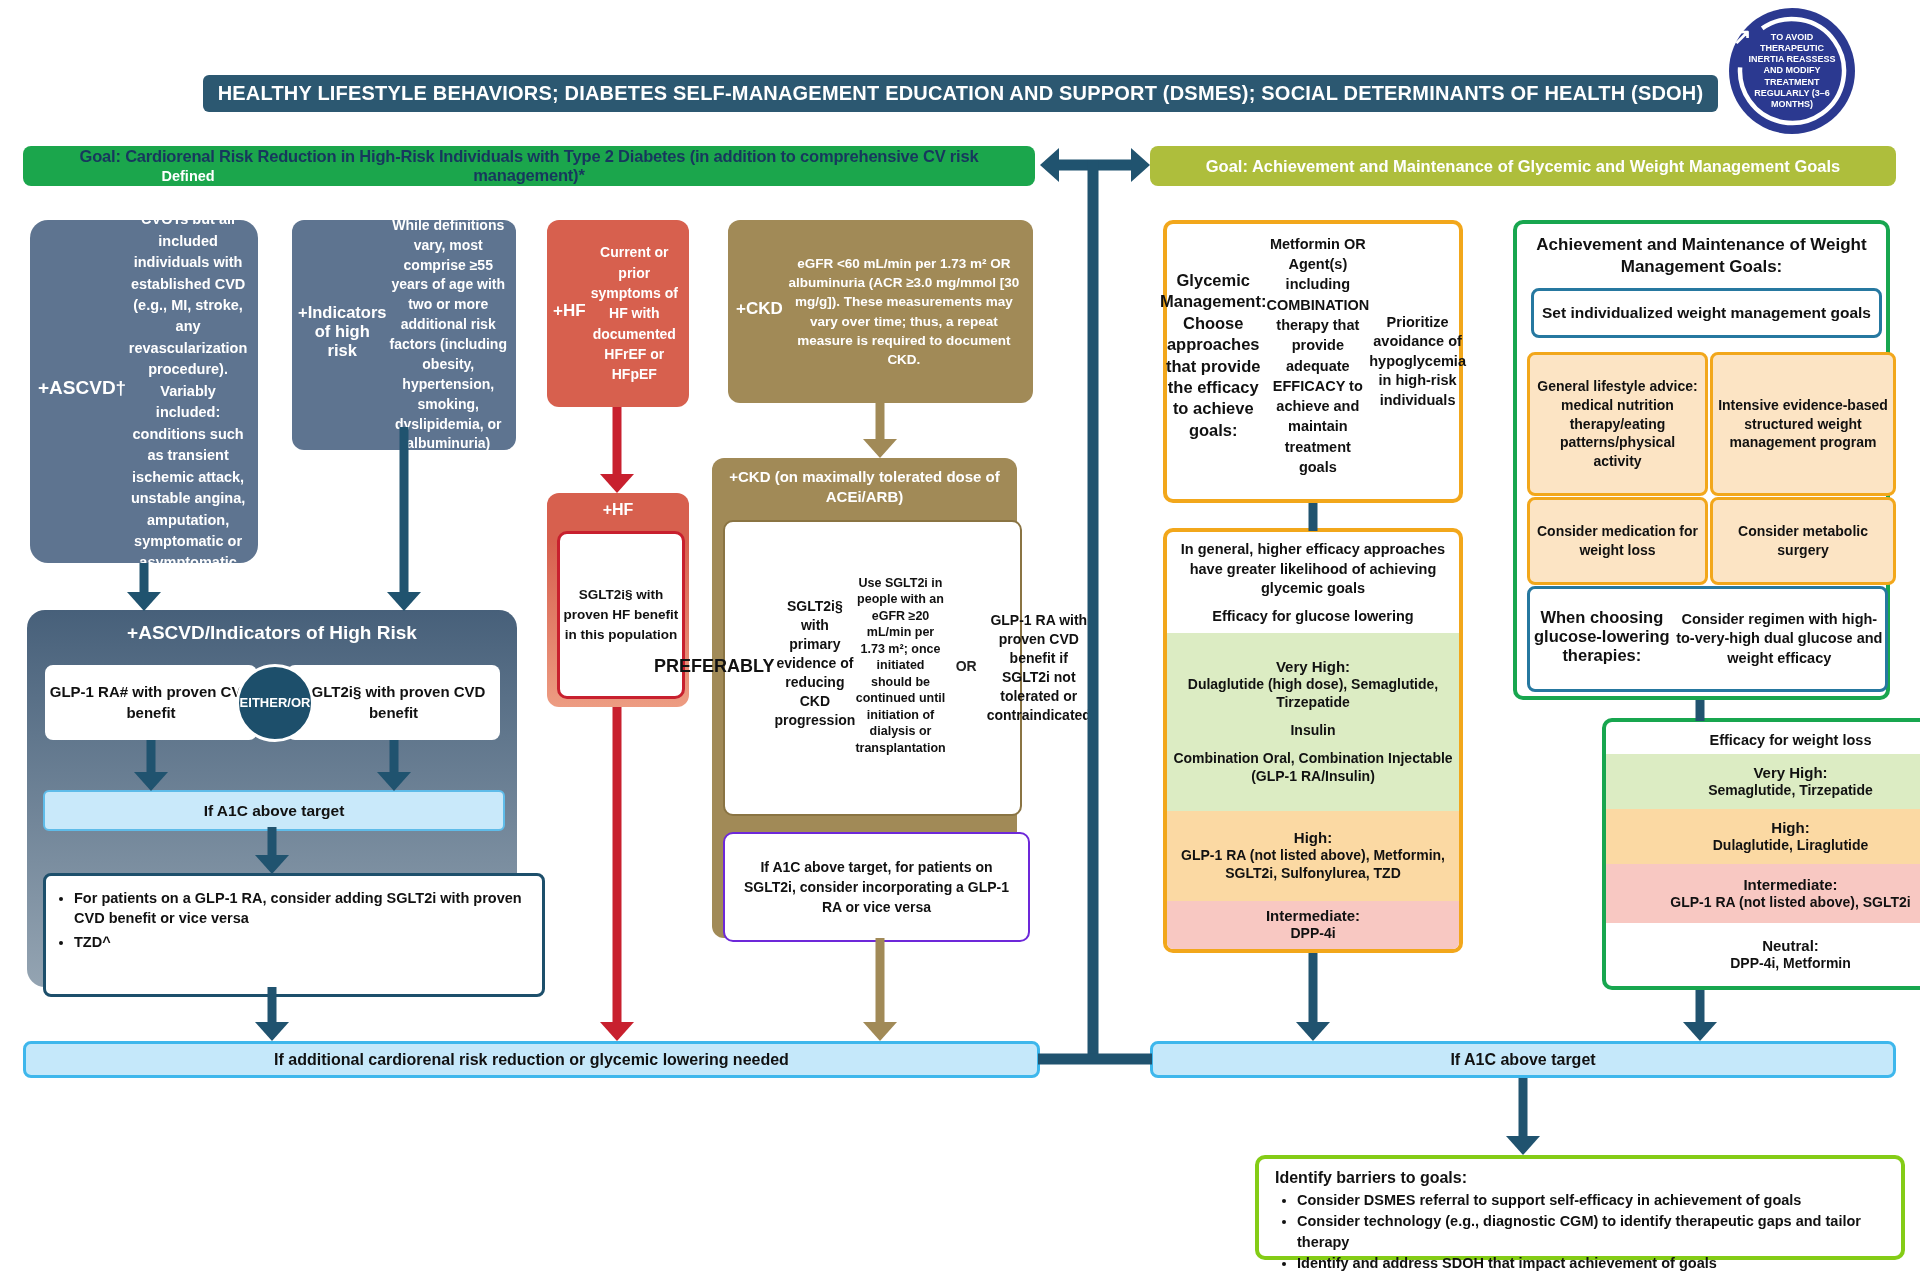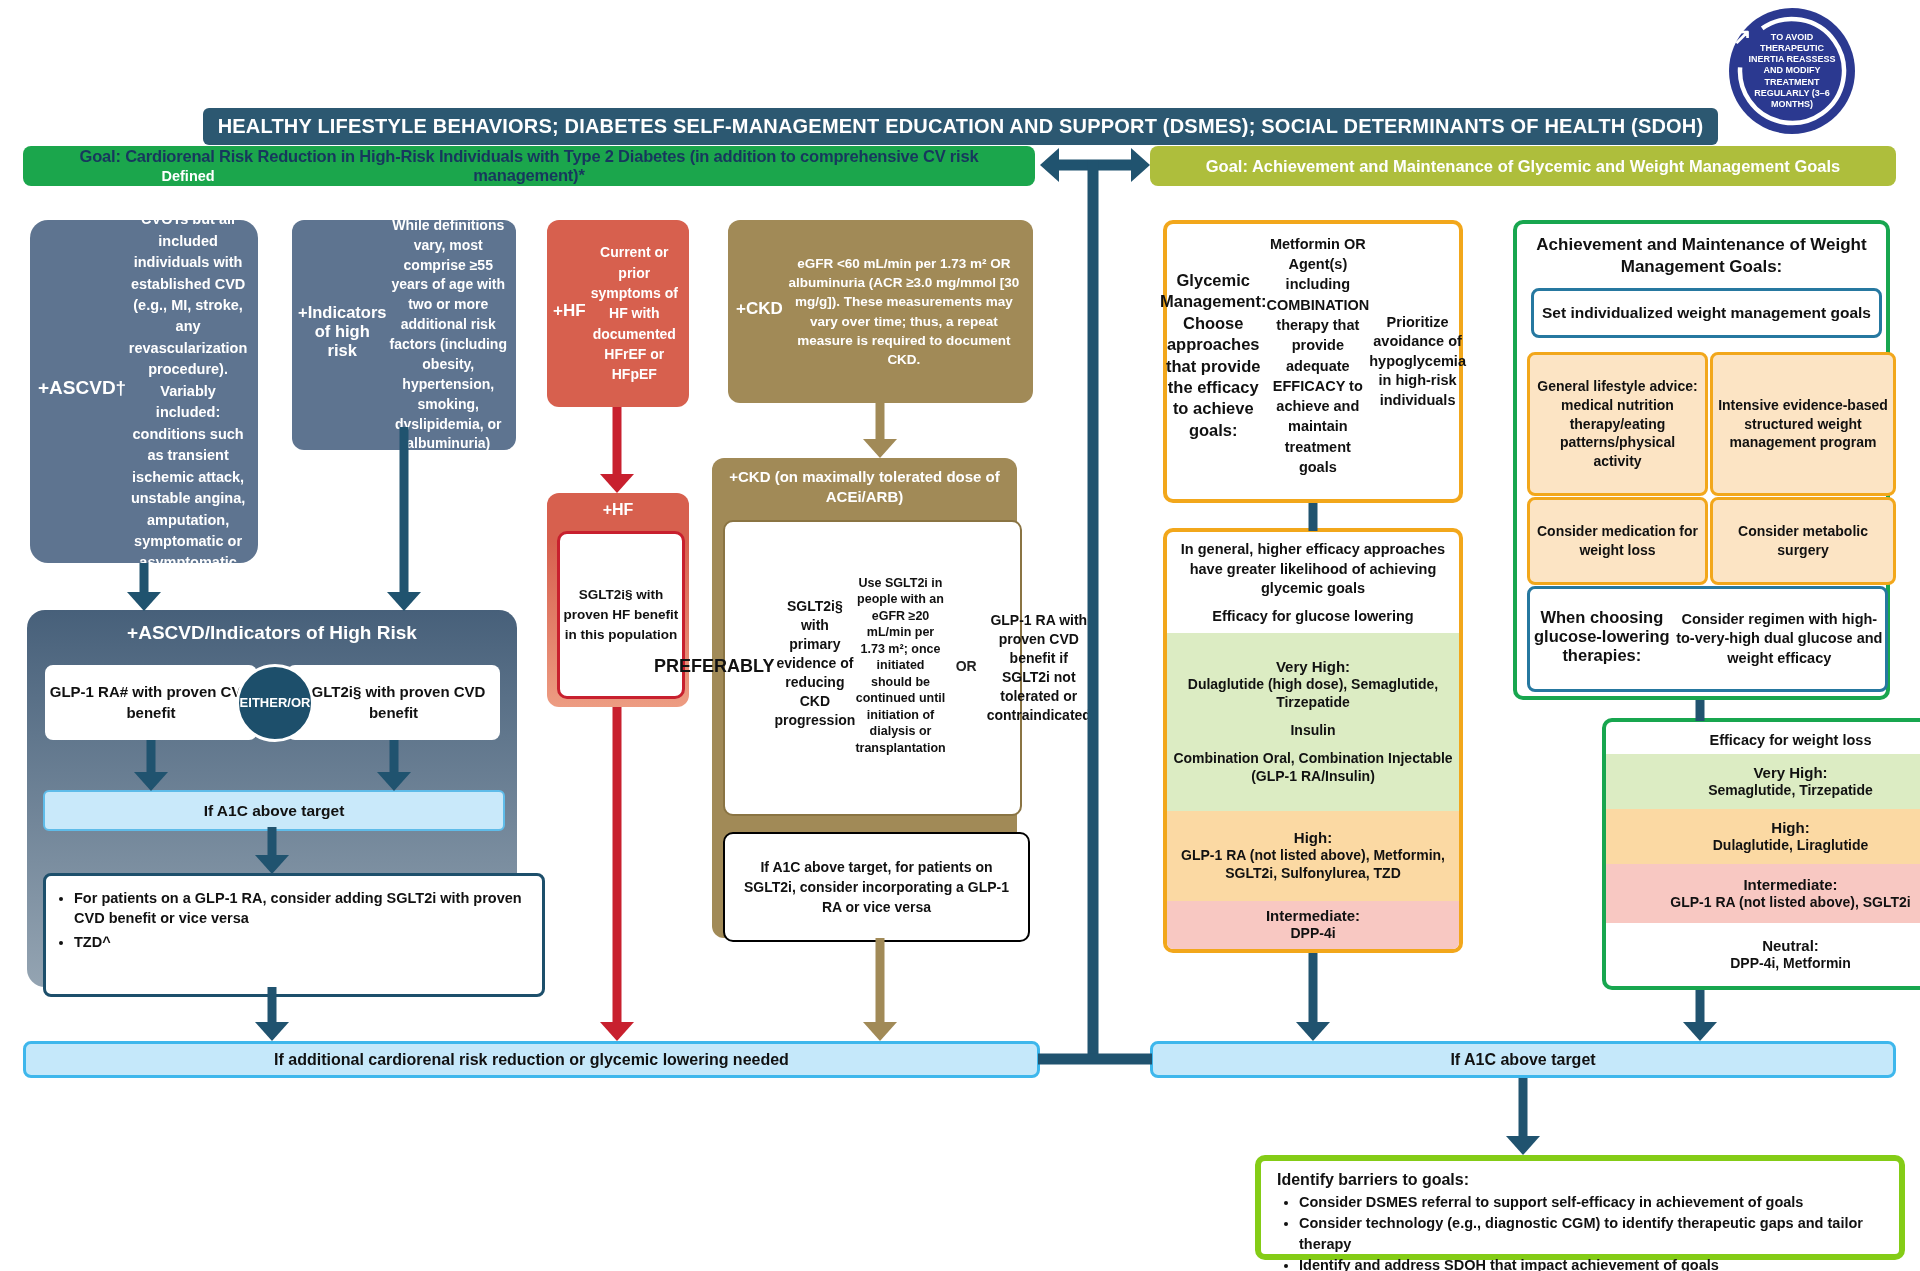--- a/index.html
+++ b/index.html
@@ -3,21 +3,21 @@
 <meta charset="utf-8">
 <style>
   html,body{margin:0;padding:0;background:#fff;}
   .canvas{position:relative;width:1920px;height:1271px;background:#fff;
           font-family:"Liberation Sans", sans-serif;color:#111;overflow:hidden;}
   .abs{position:absolute;box-sizing:border-box;}
   .ctr{display:flex;flex-direction:row;align-items:center;justify-content:center;text-align:center;}
 
   .banner{left:203px;top:75px;width:1515px;height:37px;background:#2C5871;color:#fff;
           border-radius:6px;font-weight:bold;font-size:20px;letter-spacing:.2px;
-          display:flex;align-items:center;justify-content:center;text-align:center;margin-top:33px;}
+          display:flex;align-items:center;justify-content:center;text-align:center;}
 
   .badge{left:1729px;top:8px;width:126px;height:126px;border-radius:50%;background:#2B3990;}
   .badge-text{position:absolute;inset:16px 12px;display:flex;align-items:center;justify-content:center;
               text-align:center;color:#fff;font-weight:bold;font-size:9px;line-height:1.25;}
   .badge-ring{position:absolute;left:0;top:0;}
   .badge-arrow{position:absolute;left:4px;top:16px;color:#fff;font-size:22px;font-weight:bold;}
 
   .goal{height:40px;border-radius:8px;font-weight:bold;font-size:16.5px;
         display:flex;align-items:center;justify-content:center;text-align:center;}
   .goal-left{left:23px;top:146px;width:1012px;background:#1BA64C;color:#17375D;letter-spacing:-.2px;}
@@ -49,21 +49,21 @@
   .ckd2-in1{position:absolute;left:11px;top:62px;width:283px;height:280px;background:#fff;color:#111;
             border:2px solid #8A7443;border-radius:10px;padding:6px 6px;}
   .pref{font-size:18px;font-weight:bold;margin:5px 0 8px;}
   .ckd-sglt{font-size:14px;font-weight:bold;line-height:1.35;margin-bottom:9px;}
   .ckd-note{font-size:12.5px;font-weight:bold;line-height:1.32;margin-bottom:5px;}
   .or-row{display:flex;align-items:center;gap:6px;margin:1px 4px 5px;}
   .or-row .dash{flex:1;border-top:3px dashed #A18A57;}
   .or-row span{font-size:14px;font-weight:bold;color:#222;}
   .ckd-glp1{font-size:14px;font-weight:bold;line-height:1.35;}
   .ckd2-in2{position:absolute;left:11px;top:374px;width:283px;height:98px;background:#fff;color:#111;
-            border:2px solid #000000;border-radius:10px;font-size:14px;font-weight:bold;line-height:1.45;padding:4px 10px;}
+            border:2px solid #6d28d9;border-radius:10px;font-size:14px;font-weight:bold;line-height:1.45;padding:4px 10px;}
 
   .bigbox{left:27px;top:610px;width:490px;height:377px;border-radius:18px;
           background:linear-gradient(180deg,#47607A 0%,#94A4B2 100%);}
   .bigbox .hdr{color:#fff;font-size:19px;font-weight:bold;text-align:center;padding-top:12px;}
   .subbox{position:absolute;background:#fff;border-radius:8px;font-size:15px;font-weight:bold;line-height:1.35;}
   .sub-l{left:18px;top:55px;width:212px;height:75px;}
   .sub-r{left:260px;top:55px;width:213px;height:75px;}
   .eo{position:absolute;left:209px;top:54px;width:72px;height:72px;border-radius:50%;background:#1D4F6B;
       border:3px solid #fff;color:#fff;font-size:13px;font-weight:bold;line-height:1.3;}
   .a1cbar{position:absolute;left:16px;top:180px;width:458px;height:37px;background:#C9E9FA;
@@ -107,21 +107,21 @@
   .card3{left:10px;top:273px;width:167px;height:74px;}
   .card4{left:193px;top:273px;width:172px;height:74px;}
   .choose{position:absolute;left:10px;top:362px;width:355px;height:100px;border:3px solid #2678A0;border-radius:8px;}
   .choose .ct{font-size:16.5px;font-weight:bold;margin-bottom:6px;}
   .choose .cb{font-size:14.5px;font-weight:bold;line-height:1.35;}
 
   .weff{left:1602px;top:718px;width:377px;height:272px;border:4px solid #18A64F;}
   .weff .whdr{font-size:14.5px;font-weight:bold;text-align:center;padding:10px 0 6px;}
   .weff .tier{padding:3px 4px;}
 
-  .idbox{left:1255px;top:1155px;width:650px;height:105px;background:#fff;border:6px solid #84cc16;
+  .idbox{left:1255px;top:1155px;width:650px;height:105px;background:#fff;border:4px solid #84cc16;
          border-radius:10px;padding:10px 16px 6px;}
   .idbox .t{font-size:16px;font-weight:bold;margin-bottom:3px;}
   .idbox ul{margin:0;padding-left:22px;}
   .idbox li{font-size:14.5px;font-weight:bold;line-height:1.45;}
 
   .overlay{position:absolute;left:0;top:0;width:1920px;height:1271px;pointer-events:none;}
 </style>
 </head>
 <body>
 

